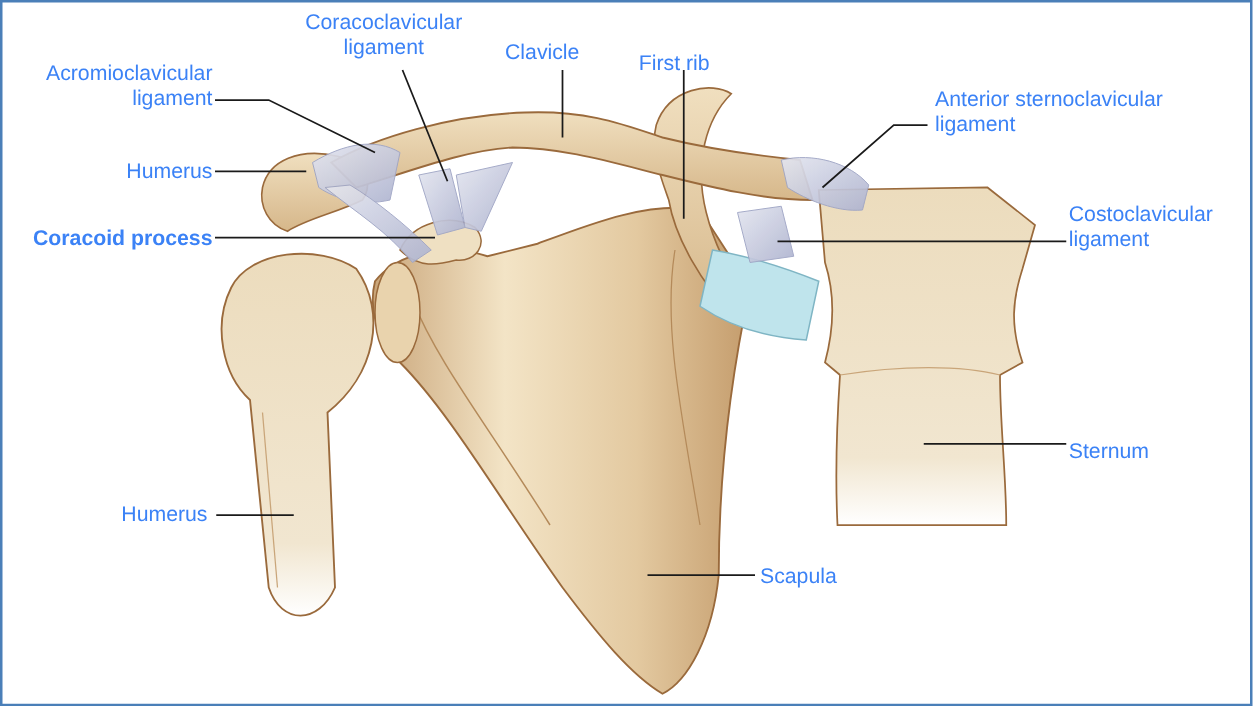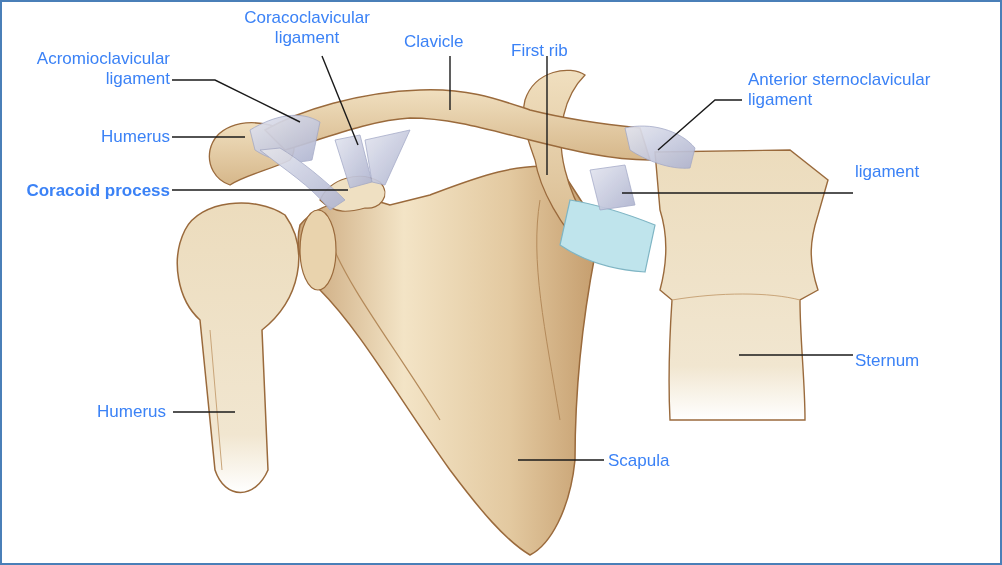--- a/index.html
+++ b/index.html
@@ -119,18 +119,19 @@
 
 <div class="label r" style="left:20px; top:127px; width:150px;">Humerus</div>
 <div class="label r" style="left:2px; top:181px; width:168px;font-weight:bold;">Coracoid process</div>
 
 <div class="label" style="left:748px; top:70px;">
   <div>Anterior sternoclavicular</div>
   <div>ligament</div>
 </div>
 
 <div class="label" style="left:855px; top:162px;">
+  <div>Costoclavicular</div>
   <div>ligament</div>
 </div>
 
 <div class="label" style="left:855px; top:351px;">Sternum</div>
 <div class="label r" style="left:56px; top:402px; width:110px;">Humerus</div>
 <div class="label" style="left:608px; top:451px;">Scapula</div>
 
 </body></html>

